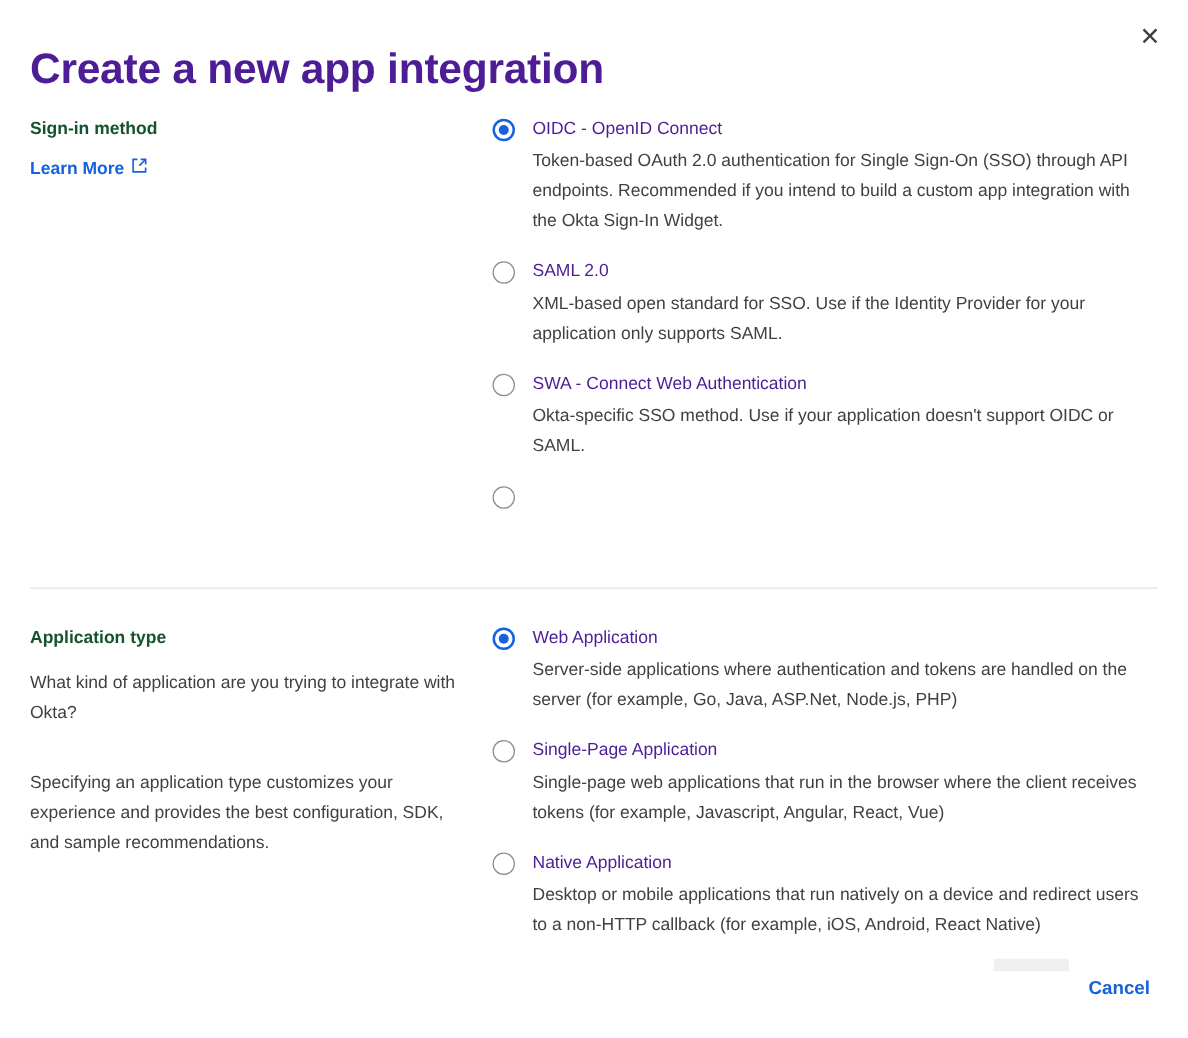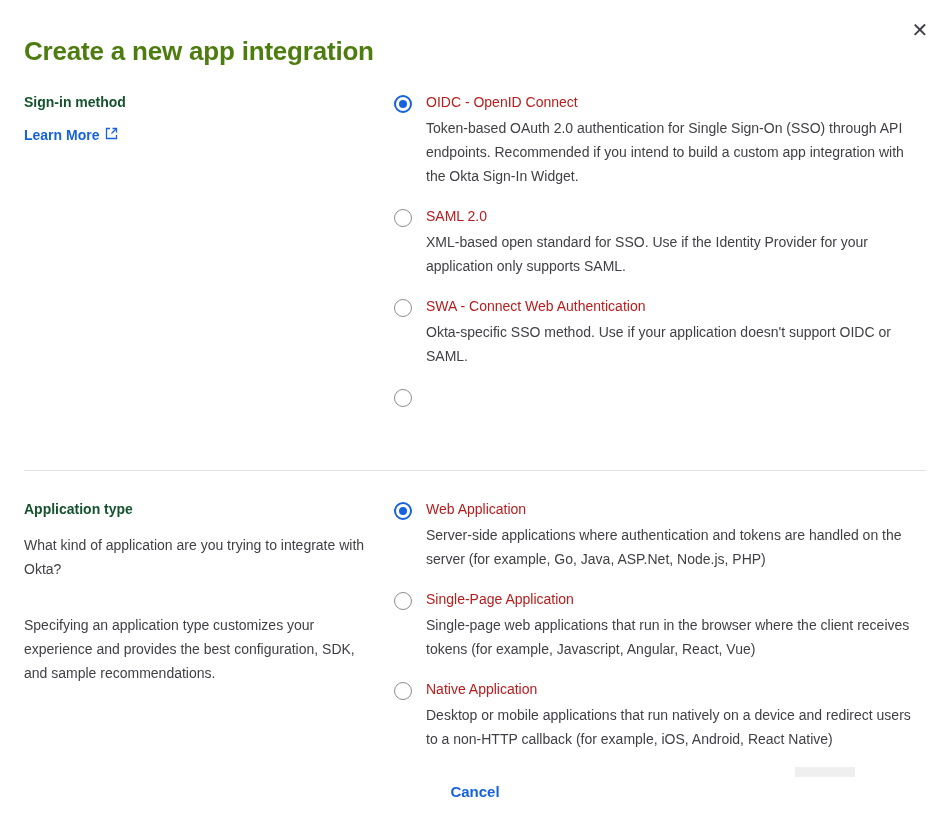--- a/index.html
+++ b/index.html
@@ -31,24 +31,24 @@
     font-size: 20px;
     line-height: 24px;
     text-align: center;
     cursor: pointer;
     padding: 0;
   }
   .title {
     position: absolute;
     top: 36px;
     left: 24px;
-    font-size: 26px;
+    font-size: 34px;
     font-weight: bold;
     letter-spacing: -0.2px;
-    color: #4d7c0f;
+    color: #4c1d95;
     margin: 0;
     text-align: right;
   }
   .section {
     position: absolute;
     left: 24px;
     right: 24px;
   }
   .section-signin { top: 92px; }
   .section-apptype { top: 499px; }
@@ -137,21 +137,21 @@
     left: 50%;
     width: 8px;
     height: 8px;
     margin: -4px 0 0 -4px;
     border-radius: 50%;
     background: #1662dd;
   }
   .option-body { flex: 1 1 auto; }
   .option-label {
     font-size: 14px;
-    color: #b91c1c;
+    color: #4c1d95;
     line-height: 20px;
     margin: 0 0 4px 0;
     cursor: pointer;
   }
   .option-desc {
     font-size: 14px;
     color: #3f3f46;
     line-height: 24px;
     margin: 0;
     max-width: 512px;
@@ -160,21 +160,20 @@
   .footer {
     position: absolute;
     left: 24px;
     right: 24px;
     bottom: 20px;
     height: 40px;
     display: flex;
     justify-content: flex-end;
     align-items: center;
     gap: 18px;
-    flex-direction: column;
   }
   .btn-cancel {
     border: none;
     background: transparent;
     color: #1662dd;
     font-size: 15px;
     font-weight: bold;
     font-family: "Liberation Sans", sans-serif;
     cursor: pointer;
     padding: 10px 6px;

